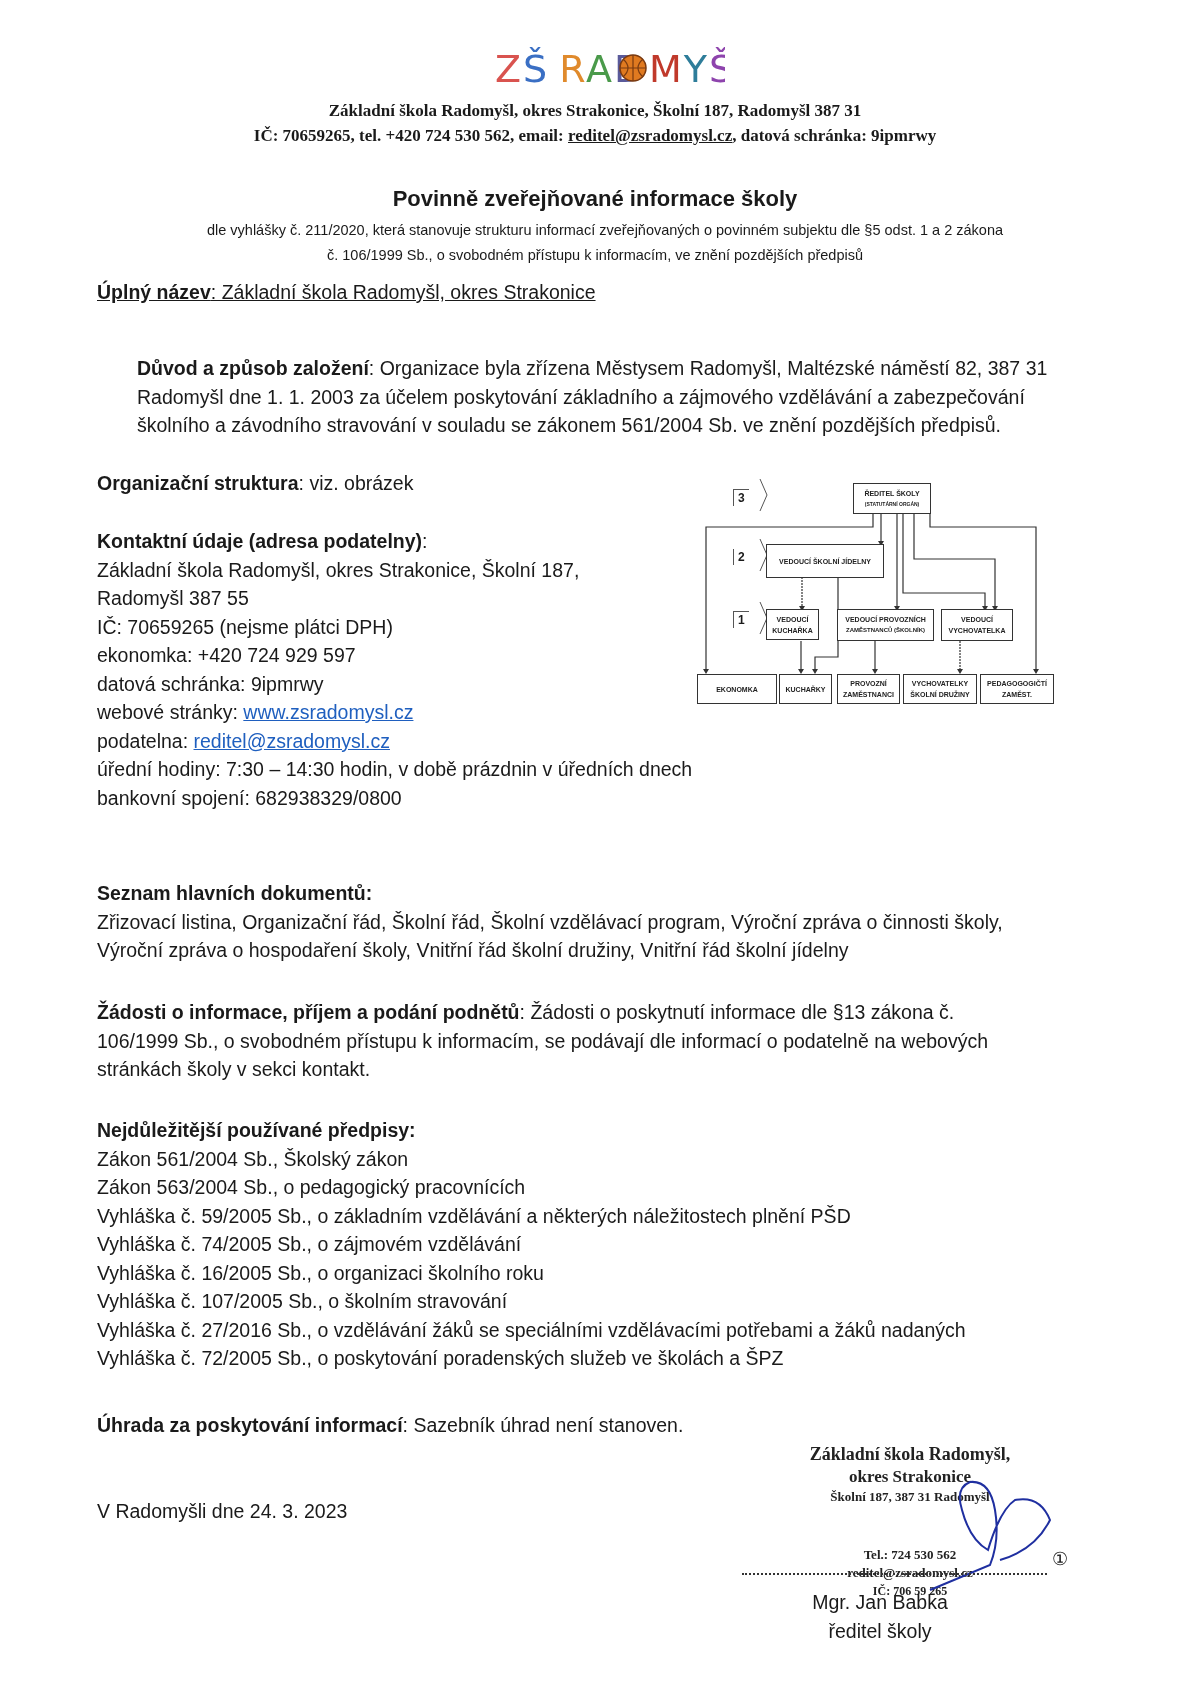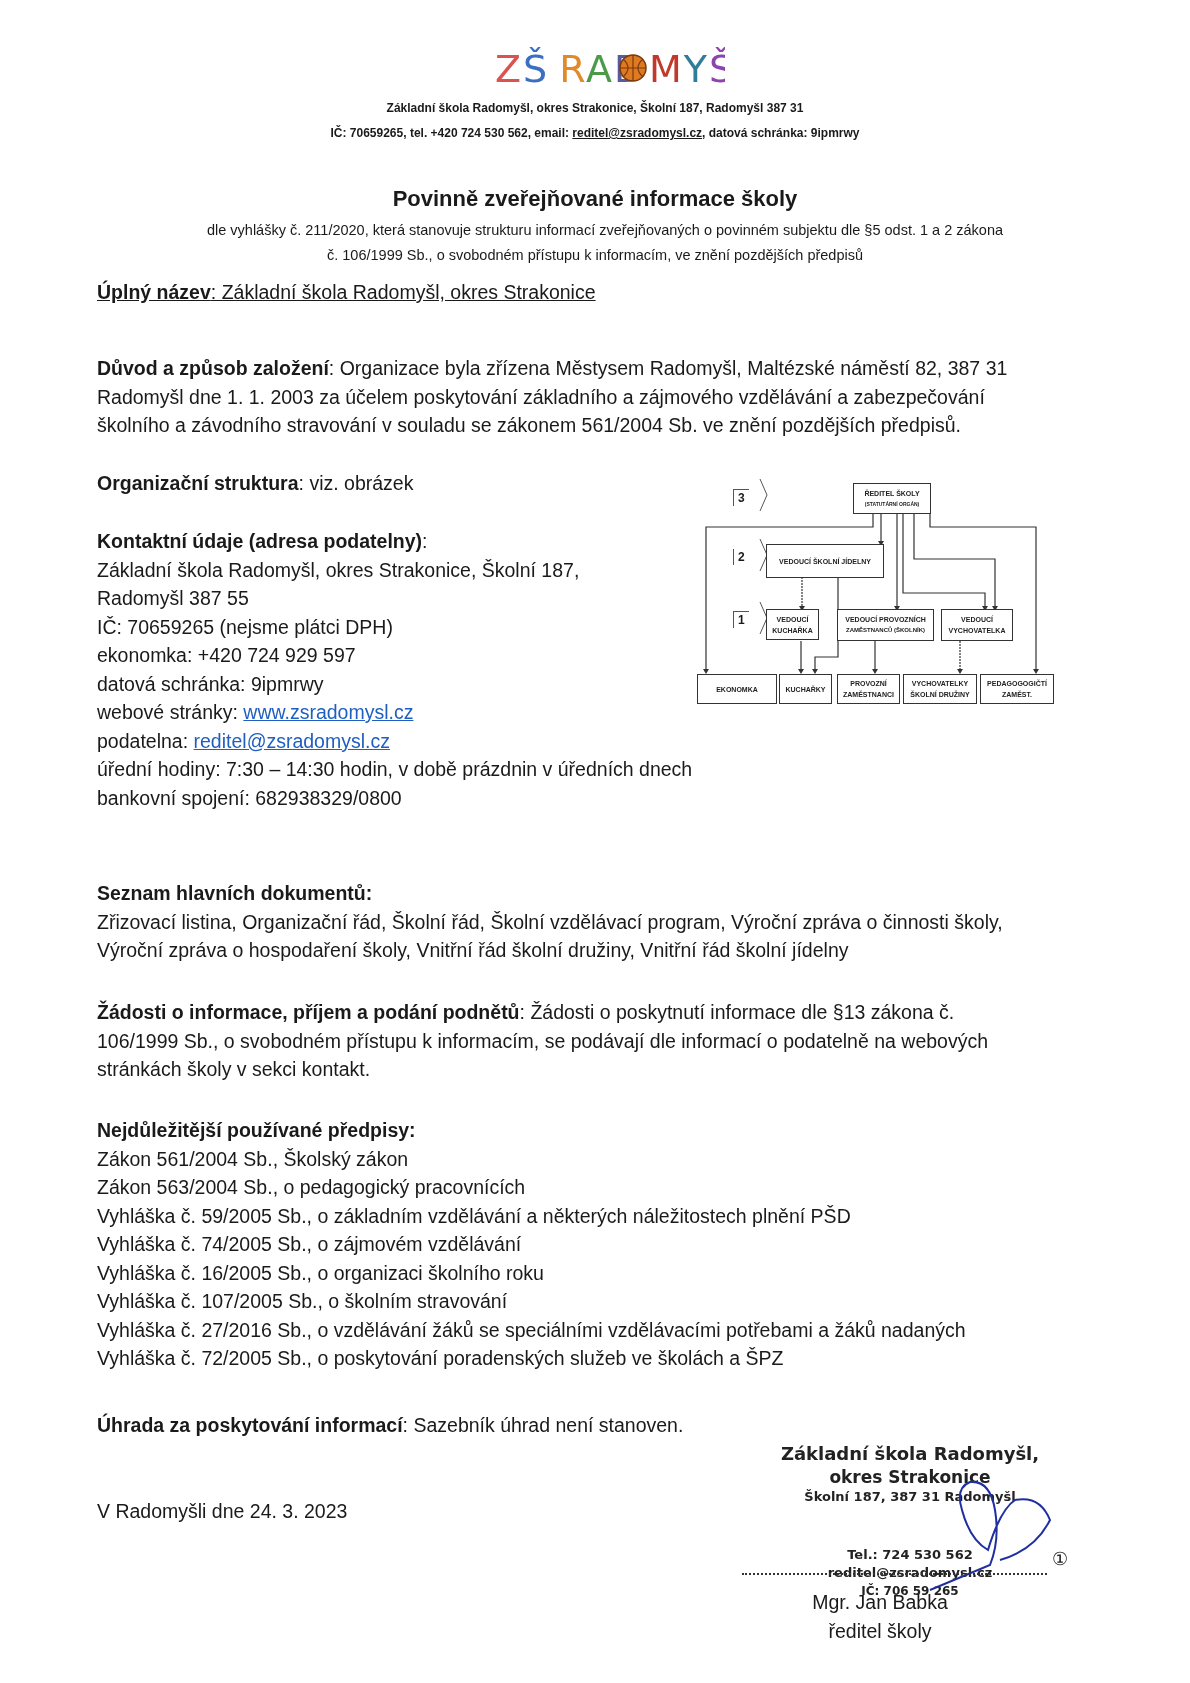--- a/index.html
+++ b/index.html
@@ -1,21 +1,21 @@
 <!DOCTYPE html>
 <html><head>
 <meta charset="utf-8">
 <style>
   html, body { margin:0; padding:0; background:#ffffff; }
   body { width:1190px; height:1683px; position:relative; overflow:hidden;
          font-family:"Liberation Sans", sans-serif; color:#1a1a1a; }
   .abs { position:absolute; white-space:nowrap; }
   .center { left:0; width:1190px; text-align:center; }
   b, .b { font-weight:bold; }
-  .hdr { font-size:12px; font-weight:bold; }
+  .hdr { font-size:17px; font-weight:bold;font-family:Liberation Serif, serif; }
   .title { font-size:22px; font-weight:bold; }
   .sub { font-size:14.5px; }
   .body { font-size:19.5px; line-height:28px; left:97px; }
   .line { display:block; height:28.5px; }
   a, .link { color:#1f5fbf; text-decoration:underline; }
   .ul { text-decoration:underline; }
   .logo { top:44px; left:495px; width:230px; height:46px; }
   
   .oc-box { position:absolute; border:1.5px solid #333; box-sizing:border-box; background:#fff;
             display:flex; flex-direction:column; align-items:center; justify-content:center;
@@ -48,21 +48,21 @@
 </div>
 
 <div class="abs center title" style="top:186px;">Povinně zveřejňované informace školy</div>
 <div class="abs center sub" style="top:222px; left:10px;">dle vyhlášky č. 211/2020, která stanovuje strukturu informací zveřejňovaných o povinném subjektu dle §5 odst. 1 a 2 zákona</div>
 <div class="abs center sub" style="top:247px;">č. 106/1999 Sb., o svobodném přístupu k informacím, ve znění pozdějších předpisů</div>
 
 <div class="abs body" style="top:278px;text-decoration:underline;">
   <b>Úplný název</b><span>: Základní škola Radomyšl, okres Strakonice</span>
 </div>
 
-<div class="abs body" style="top:354px;">
+<div class="abs body" style="top:354px;margin-left:40px;">
   <span class="line"><b>Důvod a způsob založení</b><span>: Organizace byla zřízena Městysem Radomyšl, Maltézské náměstí 82, 387 31</span></span>
   <span class="line">Radomyšl dne 1. 1. 2003 za účelem poskytování základního a zájmového vzdělávání a zabezpečování</span>
   <span class="line">školního a závodního stravování v souladu se zákonem 561/2004 Sb. ve znění pozdějších předpisů.</span>
 </div>
 
 <div class="abs body" style="top:469px;">
   <b>Organizační struktura</b><span>: viz. obrázek</span>
 </div>
 
 <div class="abs body" style="top:527px;">
@@ -193,21 +193,21 @@
   <span class="line">Vyhláška č. 27/2016 Sb., o vzdělávání žáků se speciálními vzdělávacími potřebami a žáků nadaných</span>
   <span class="line">Vyhláška č. 72/2005 Sb., o poskytování poradenských služeb ve školách a ŠPZ</span>
 </div>
 
 <div class="abs body" style="top:1411px;">
   <b>Úhrada za poskytování informací</b><span>: Sazebník úhrad není stanoven.</span>
 </div>
 
 <div class="abs body" style="top:1497px;">V Radomyšli dne 24. 3. 2023</div>
 
-<div class="abs stamp" style="left:760px; top:1442px; width:300px;">
+<div class="abs stamp" style="left:760px; top:1442px; width:300px;font-family:Liberation Serif, serif;">
   <div style="font-size:18px; line-height:24px;">Základní škola Radomyšl,</div>
   <div style="font-size:17px; line-height:22px;">okres Strakonice</div>
   <div style="font-size:13px; line-height:18px;">Školní 187, 387 31 Radomyšl</div>
   <div style="font-size:13px; line-height:18px;margin-top:40px;">Tel.: 724 530 562</div>
   <div style="font-size:13px; line-height:18px;">reditel@zsradomysl.cz</div>
   <div style="font-size:12px; line-height:18px;">IČ: 706 59 265</div>
 </div>
 <div class="abs" style="left:1052px; top:1548px; font-size:18px;">①</div>
 
 <svg class="abs" style="left:900px; top:1470px;" width="160" height="130" viewBox="0 0 160 130">

